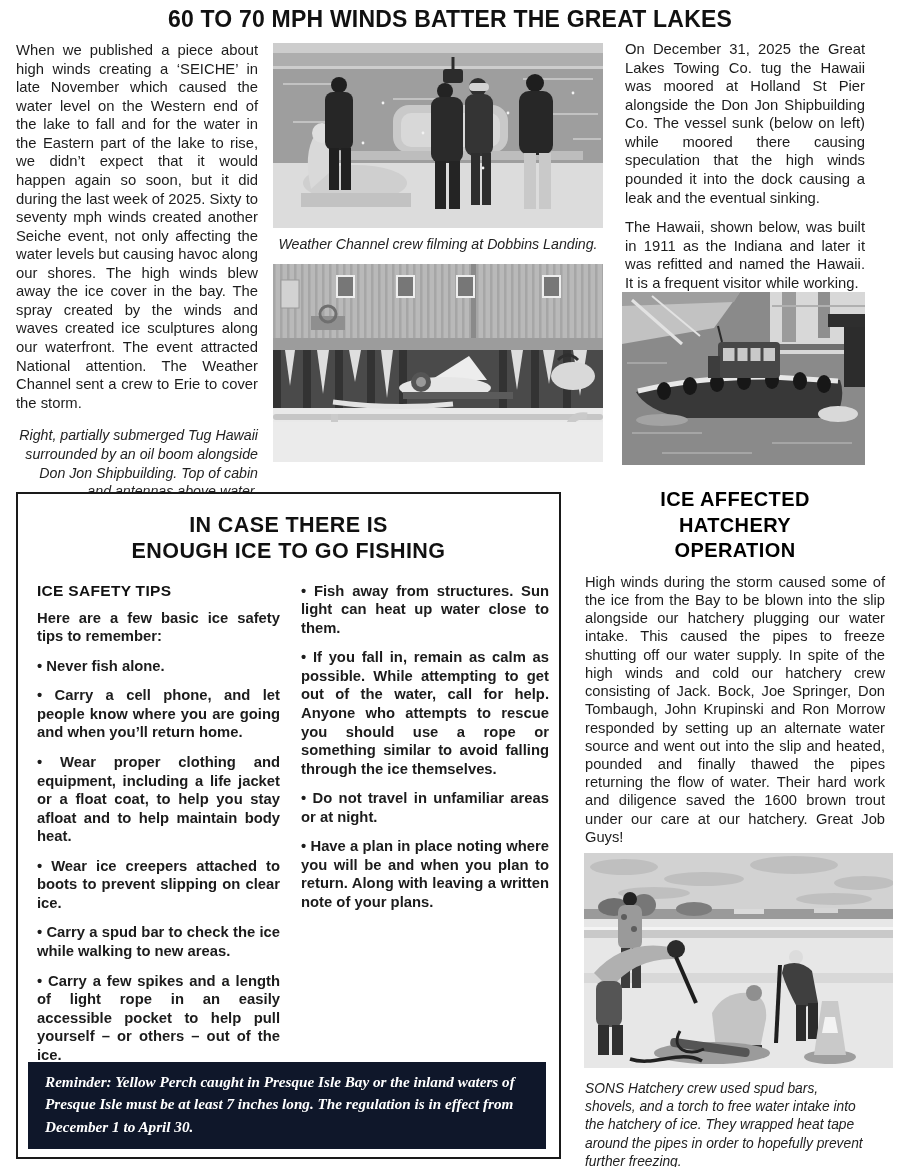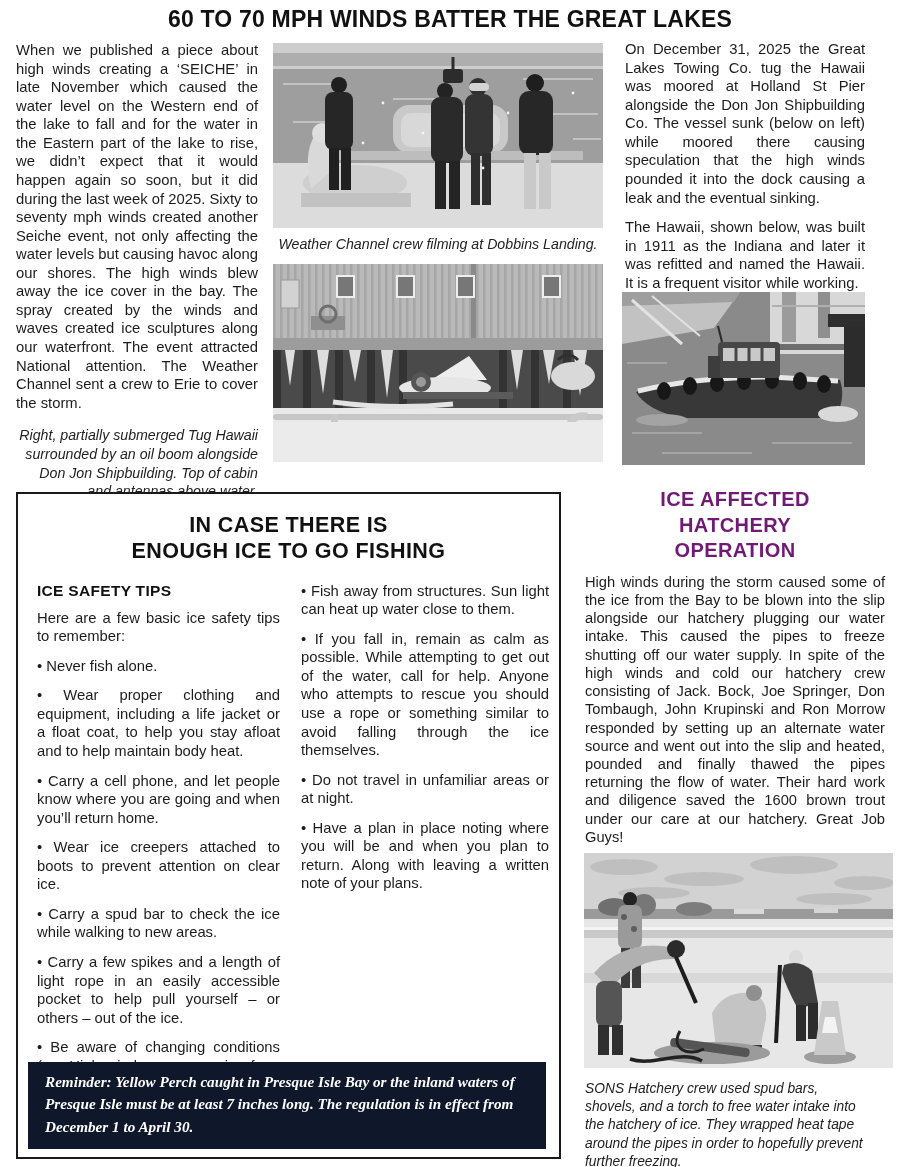--- a/index.html
+++ b/index.html
@@ -26,28 +26,28 @@
   .p4{left:584px;top:853px;}
   .cap4{position:absolute;left:585px;top:1080px;width:305px;font-size:13.8px;}
   .fishing-box{position:absolute;left:16px;top:492px;width:545px;height:667px;
                border:2.5px solid #1a1a1a;box-sizing:border-box;background:#fff;}
   .box-title{margin:19px 10px 0;text-align:center;font-size:21.5px;font-weight:bold;
              line-height:1.2;letter-spacing:.4px;color:#111;}
   .box-cols{display:flex;gap:21px;padding:0 19px;margin-top:17px;}
   .bcol{width:243px;flex:none;}
   .bcol2{width:248px;flex:none;}
   .sub{margin:0 0 9px;font-size:15.5px;font-weight:bold;letter-spacing:.3px;color:#111;}
-  .b{margin:0 0 9.5px;}
+  .b{margin:0 0 9.5px;font-weight:bold;}
   .more{margin:26px 0 0;font-size:14.8px;line-height:1.26;text-align:left;}
   .reminder{position:absolute;left:10px;right:13px;bottom:8px;background:#0f172a;color:#fff;
             font-family:"Liberation Serif",serif;font-style:italic;font-weight:bold;
             font-size:15.2px;line-height:1.48;padding:9px 17px 11px;}
   .hatchery{left:585px;top:487px;width:300px;}
   .h-title{margin:0 0 9px;text-align:center;font-size:20px;font-weight:bold;
-           line-height:1.28;letter-spacing:.4px;color:#701a75;}
+           line-height:1.28;letter-spacing:.4px;color:#000000;}
   .hbody{font-size:14.7px;line-height:1.24;}
 </style>
 </head>
 <body>
 
 <div id="page">
 
   <h1 class="title">60 TO 70 MPH WINDS BATTER THE GREAT LAKES</h1>
 
   <div class="abs colL">
@@ -248,23 +248,23 @@
   </figure>
 
   <section class="fishing-box">
     <h2 class="box-title pre">IN CASE THERE IS
 ENOUGH ICE TO GO FISHING</h2>
     <div class="box-cols">
       <div class="bcol">
         <h3 class="sub">ICE SAFETY TIPS</h3>
         <p class="jt b">Here are a few basic ice safety tips to remember:</p>
         <p class="jt b">•  Never fish alone.</p>
+        <p class="jt b">•  Carry a cell phone, and let people know where you are going and when you’ll return home.</p>
         <p class="jt b">•  Wear proper clothing and equipment, including a life jacket or a float coat, to help you stay afloat and to help maintain body heat.</p>
-        <p class="jt b">•  Carry a cell phone, and let people know where you are going and when you’ll return home.</p>
-        <p class="jt b">•  Wear ice creepers attached to boots to prevent attention on clear ice.</p>
+        <p class="jt b">•  Wear ice creepers attached to boots to prevent slipping on clear ice.</p>
         <p class="jt b">•  Carry a spud bar to check the ice while walking to new areas.</p>
         <p class="jt b">•  Carry a few spikes and a length of light rope in an easily accessible pocket to help pull yourself – or others – out of the ice.</p>
         <p class="jt b">•  Be aware of changing conditions (ex- High winds can move ice from shore)</p>
       </div>
       <div class="bcol2">
         <p class="jt b">•  Fish away from structures. Sun light can heat up water close to them.</p>
         <p class="jt b">•  If you fall in, remain as calm as possible. While attempting to get out of the water, call for help. Anyone who attempts to rescue you should use a rope or something similar to avoid falling through the ice themselves.</p>
         <p class="jt b">•  Do not travel in unfamiliar areas or at night.</p>
         <p class="jt b">•  Have a plan in place noting where you will be and when you plan to return. Along with leaving a written note of your plans.</p>
       </div>

